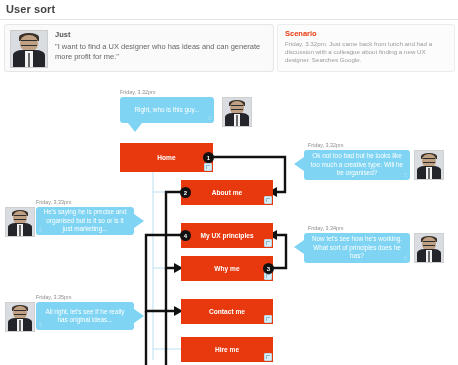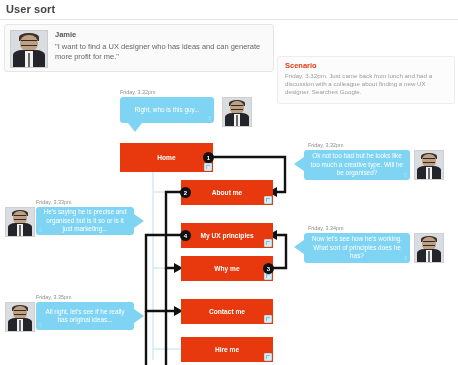--- a/index.html
+++ b/index.html
@@ -33,21 +33,21 @@
     position:absolute;left:50px;top:5px;font-size:7.5px;font-weight:bold;color:#555;
   }
   .persona-quote{
     position:absolute;left:50px;top:17px;width:210px;
     font-size:7.5px;line-height:10px;color:#666;
   }
 
   
   .scenario-card{
     position:absolute;left:277px;top:24px;width:176px;height:46px;
-    background:#fcfcfc;border:1px solid #ececec;border-radius:3px;margin-top:32px;
+    background:#fcfcfc;border:1px solid #ececec;border-radius:3px;
   }
   .scenario-title{
     position:absolute;left:7px;top:4px;font-size:7.5px;font-weight:bold;color:#e8380d;
   }
   .scenario-body{
     position:absolute;left:7px;top:15px;width:162px;
     font-size:6.2px;line-height:8px;color:#9a9a9a;
   }
 
   
@@ -121,21 +121,21 @@
     <div class="persona-photo">
       <div class="face">
           <div class="hair"></div>
           <div class="head"></div>
           <div class="glass"></div>
           <div class="body"></div>
           <div class="shirt"></div>
           <div class="tie"></div>
         </div>
     </div>
-    <div class="persona-name">Jamie</div>
+    <div class="persona-name">Just</div>
     <div class="persona-quote">"I want to find a UX designer who has ideas and can generate more profit for me."</div>
   </div>
 
   <div class="scenario-card">
     <div class="scenario-title">Scenario</div>
     <div class="scenario-body">Friday, 3.32pm. Just came back from lunch and had a discussion with a colleague about finding a new UX designer. Searches Google.</div>
   </div>
 
   <svg class="wires" viewBox="0 0 458 365">
 

